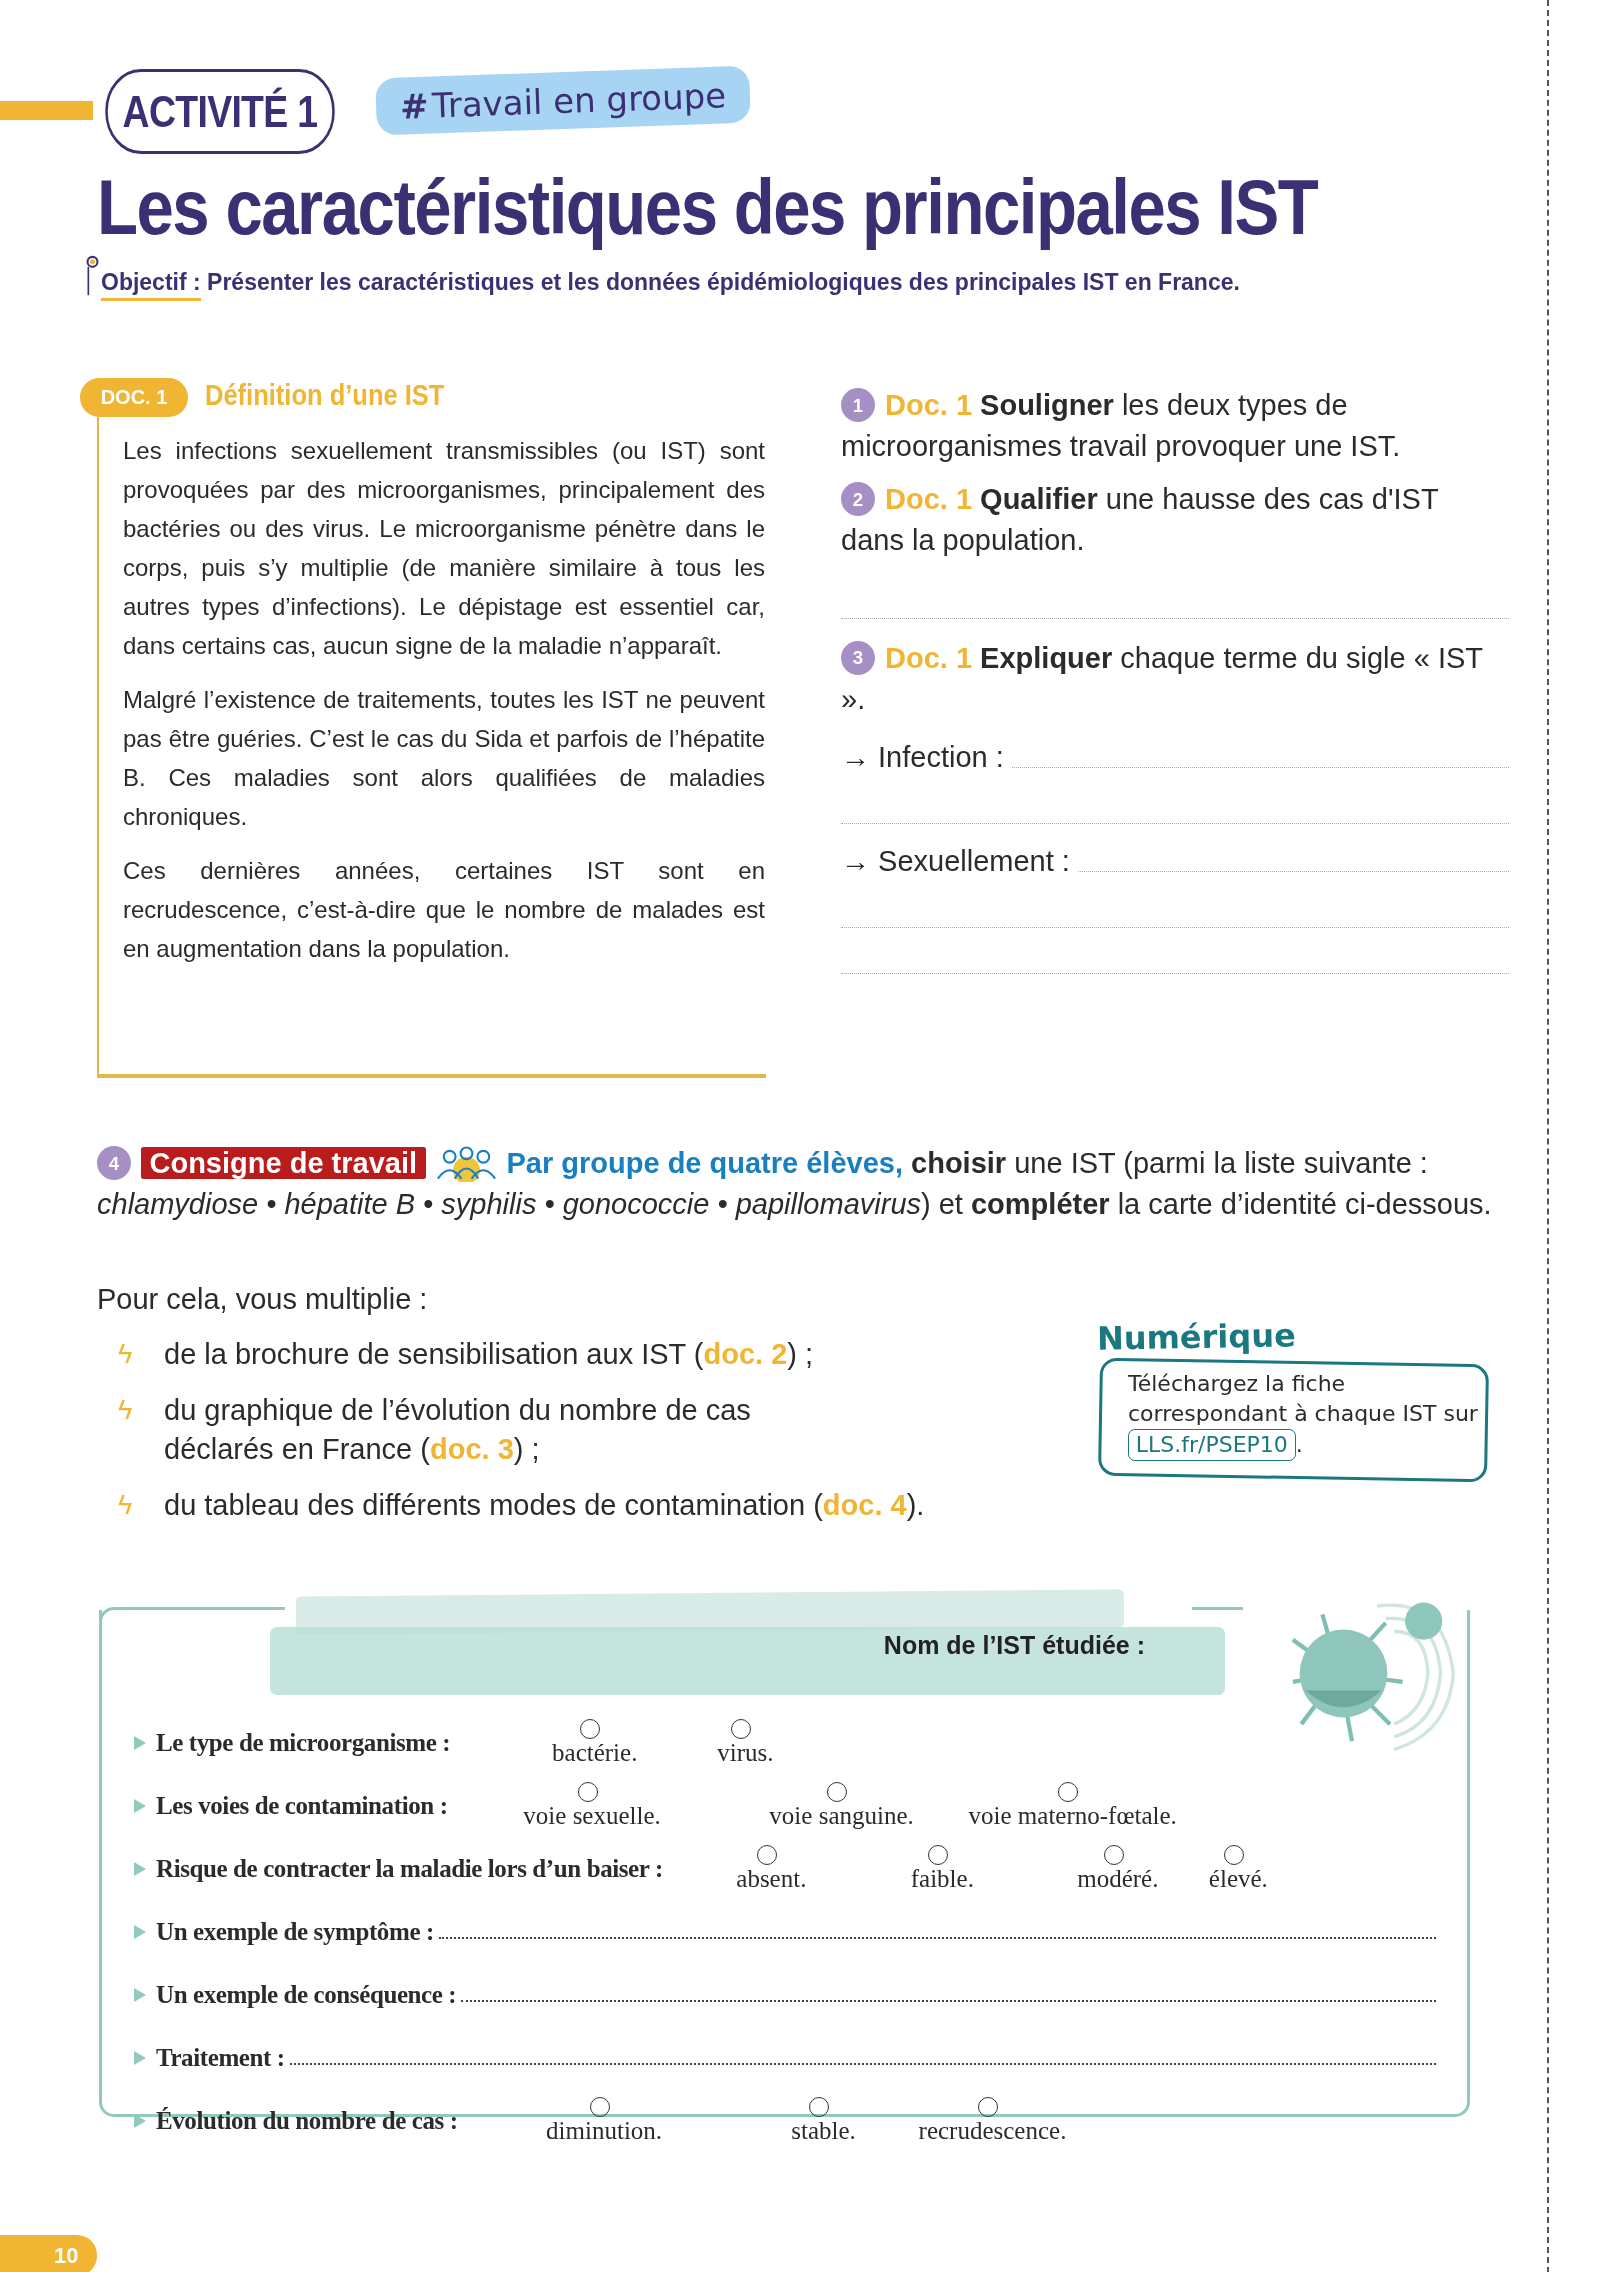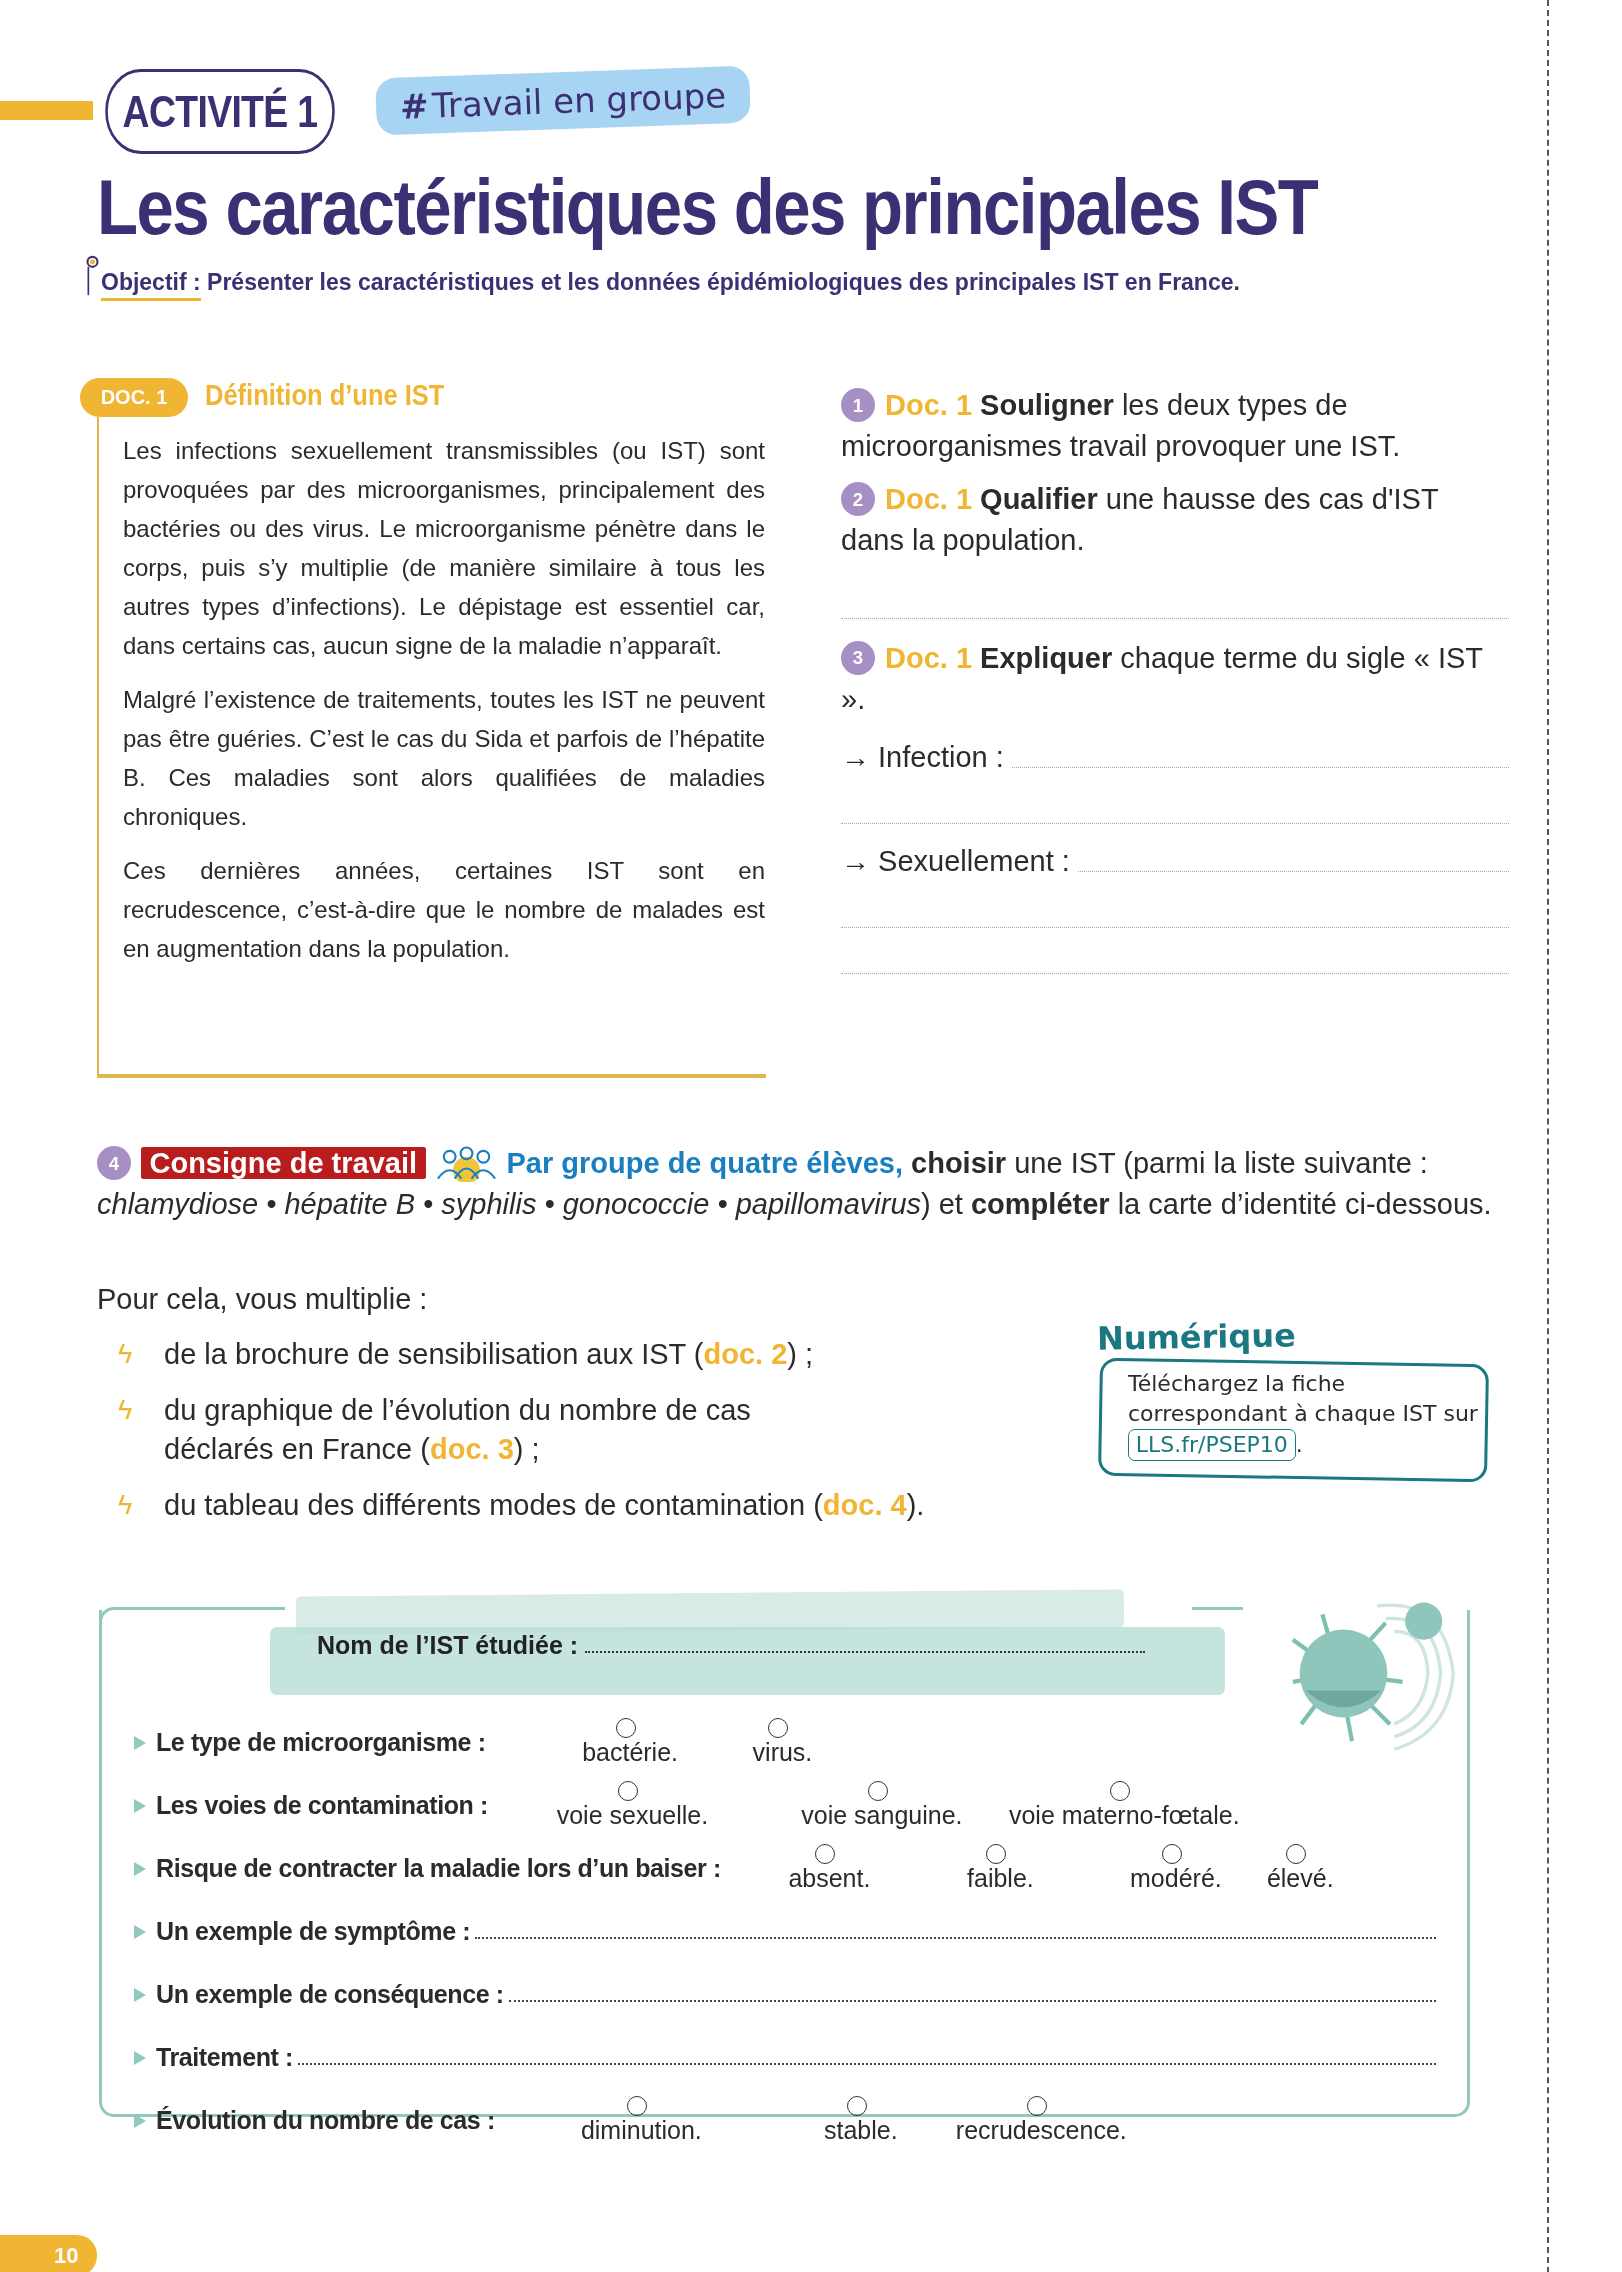--- a/index.html
+++ b/index.html
@@ -59,25 +59,25 @@
   .num-box { left: 1099px; top: 1361px; width: 389px; height: 118px; border: 3.4px solid #1b7880; border-radius: 17px; transform: rotate(1deg); }
   .num-text { left: 1128px; top: 1369px; width: 355px; font-size: 22px; line-height: 30px; color: #2b2b2b; font-family: "DejaVu Sans", sans-serif; }
   .num-link { display: inline-block; border: 1.7px solid #1b7880; border-radius: 6.8px; padding: 0 6.8px; color: #1b7880; font-weight: normal; }
 
   
   .card { left: 99px; top: 1610px; width: 1371px; height: 507px; border: 3.4px solid #92c9bf; border-top: none; border-radius: 0 0 15px 15px; }
   .card-top-l { left: 99px; top: 1607px; width: 186px; height: 15px; border-top: 3.4px solid #92c9bf; border-left: 3.4px solid #92c9bf; border-radius: 15px 0 0 0; }
   .card-top-r { left: 1192px; top: 1607px; width: 51px; border-top: 3.4px solid #92c9bf; }
   .brush1 { left: 296px; top: 1593px; width: 828px; height: 38px; background: #d9ebe7; border-radius: 5px; transform: rotate(-0.5deg); }
   .brush2 { left: 270px; top: 1627px; width: 955px; height: 68px; background: #b8ddd6; border-radius: 6.8px; opacity: .8; }
-  .ist-name { left: 317px; top: 1631px; width: 828px; display: flex; align-items: flex-end; font-size: 25px; font-weight: bold; color: #222; }
+  .ist-name { left: 317px; top: 1631px; width: 828px; display: flex; align-items: flex-end; font-size: 25px; font-weight: bold; color: #222; flex-direction: column; }
   .ist-name .fill { flex: 1; border-bottom: 2.5px dotted #333; margin: 0 0 6.8px 6.8px; }
   .virus { left: 1276px; top: 1589px; width: 211px; height: 169px; }
 
-  .card-rows { left: 134px; top: 1711px; width: 1302px; font-size: 25px; }
+  .card-rows { left: 134px; top: 1711px; width: 1302px; font-size: 25px; font-family: Liberation Serif, serif; }
   .row { display: flex; align-items: center; height: 63px; }
   .tri { width: 0; height: 0; border-top: 7.6px solid transparent; border-bottom: 7.6px solid transparent; border-left: 12px solid #92c9bf; margin-right: 10px; }
   .row-label { font-weight: bold; white-space: nowrap; margin-right: 22px; letter-spacing: -0.4px; }
   .opt { display: inline-flex; align-items: center; white-space: nowrap; flex-direction: column; }
   .radio { width: 20px; height: 20px; border: 1.7px solid #333; border-radius: 50%; margin-right: 8.5px; }
   .row .fill { flex: 1; border-bottom: 2.5px dotted #444; height: 0.8px; margin-top: 12px; }
 
   .page-num { left: 0; top: 2235px; width: 97px; height: 41px; background: #f0b532; border-radius: 0 20px 20px 0;
               color: #fff; font-weight: bold; font-size: 22px; display: flex; align-items: center; justify-content: flex-end; padding-right: 18.6px; }
 </style>

